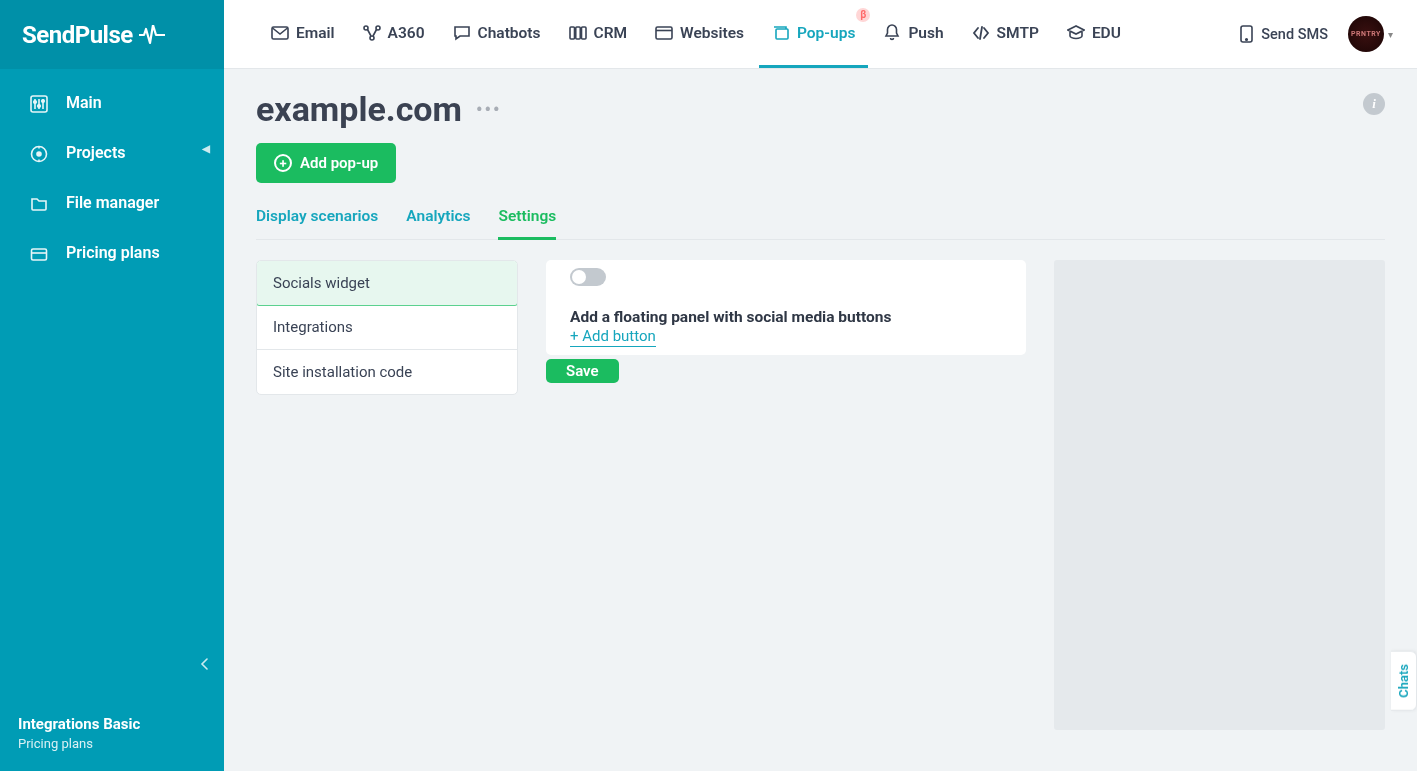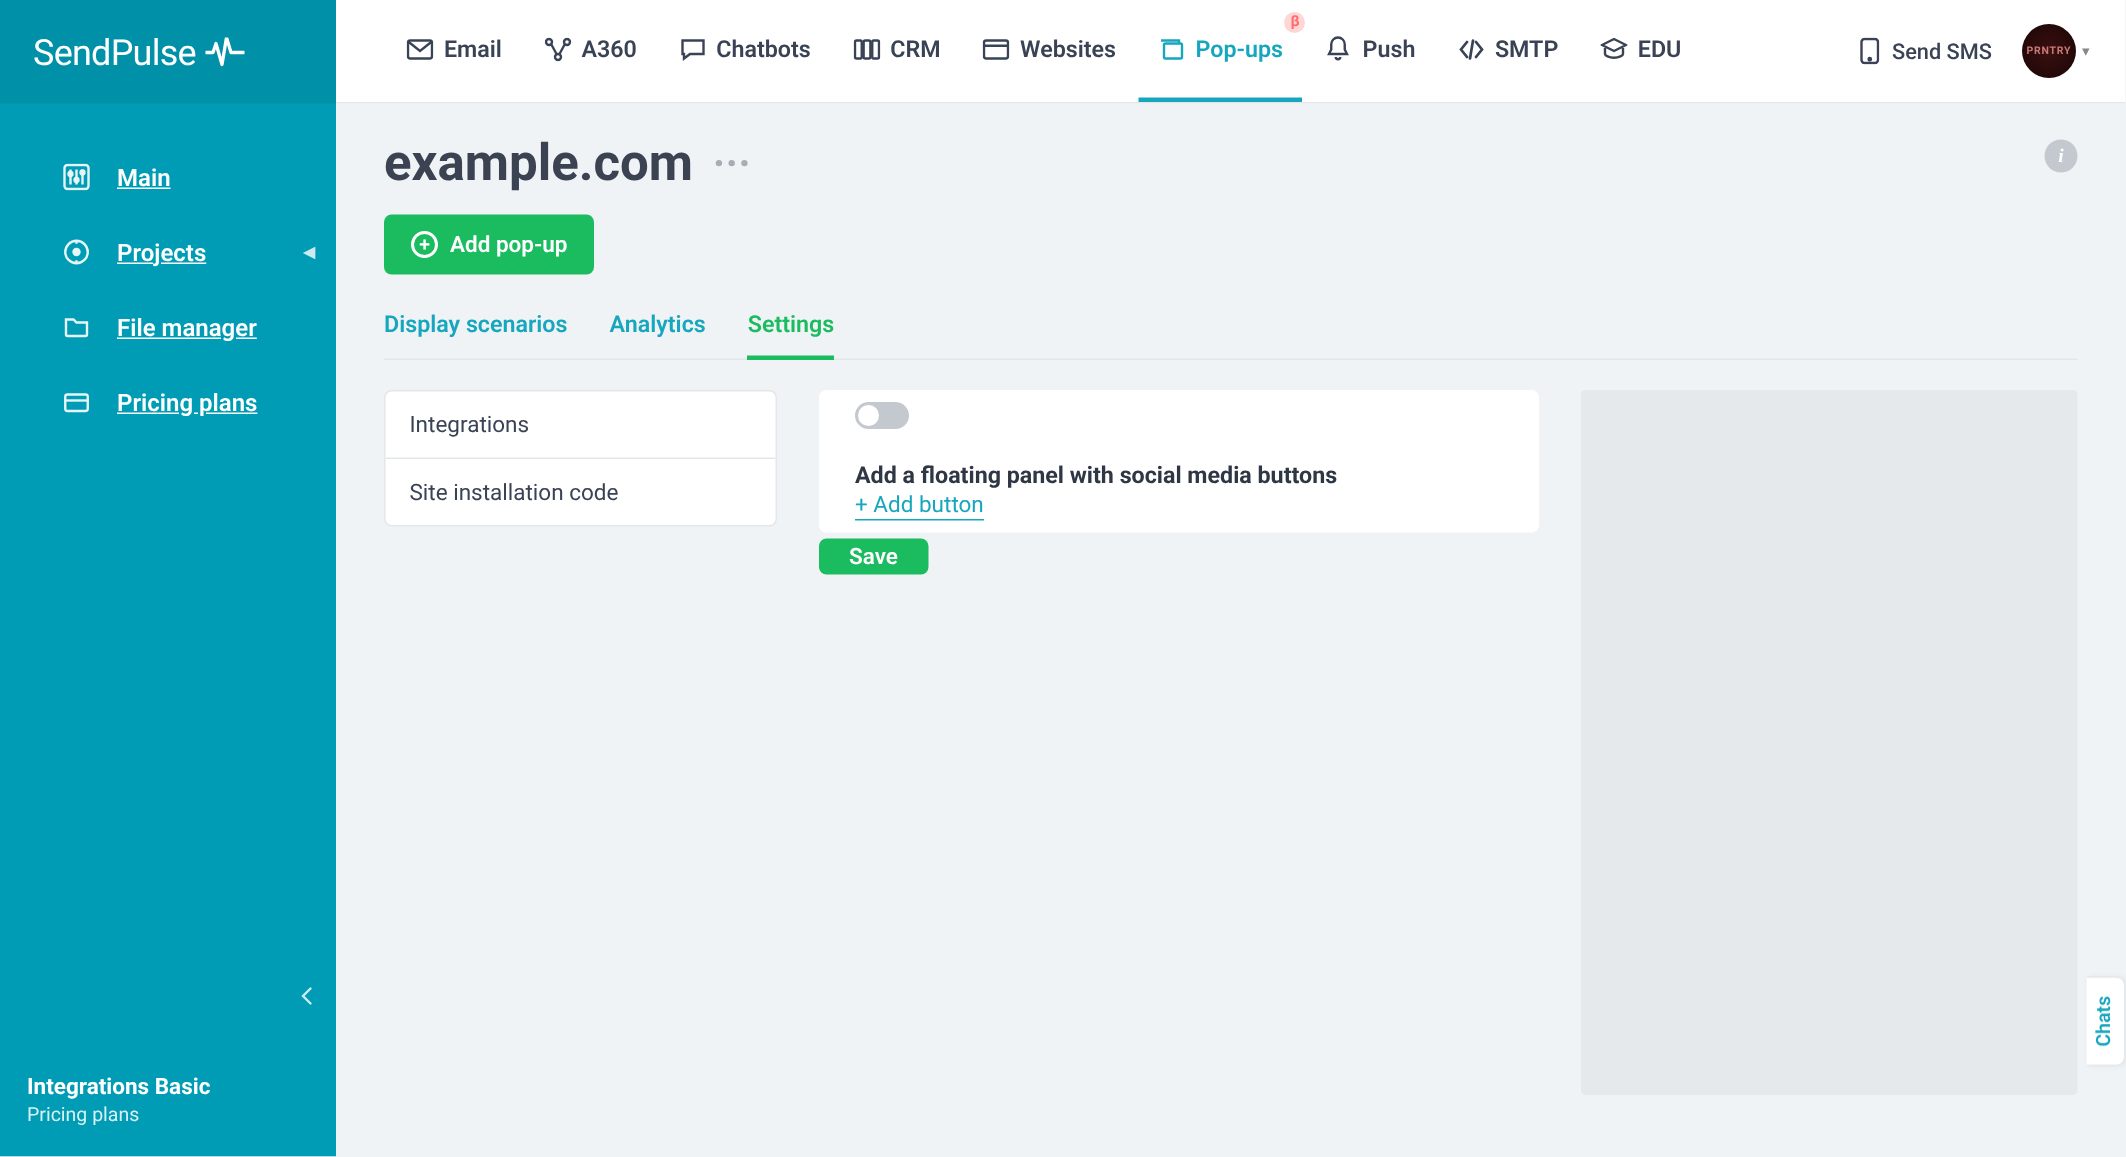--- a/index.html
+++ b/index.html
@@ -27,34 +27,33 @@
   
   .sidebar{
     width:224px;flex:0 0 224px;
     background:var(--teal);
     display:flex;flex-direction:column;
     color:#fff;
     position:relative;
   }
   .logo{
     height:69px;display:flex;align-items:center;
-    padding:0 22px;font-size:24px;font-weight:400;
+    padding:0 22px;font-size:24px;font-weight:700;
     background:var(--teal-dark);
     letter-spacing:-.5px;
     text-align:center;
   }
   .logo svg{margin-left:6px;}
   .nav{padding-top:24px;flex:1;}
   .nav-item{
-    display:flex;align-items:center;
-    padding:0 40px;height:50px;
+    display:flex;
+    padding:0 28px;height:50px;
     font-size:16px;font-weight:600;
     cursor:pointer;
     position:relative;
-    text-decoration:underline;
   }
   .nav-item .ico{width:22px;height:22px;margin-right:16px;opacity:.9;display:flex;align-items:center;justify-content:center;}
   .nav-item .chev{position:absolute;right:14px;font-size:10px;opacity:.8;}
   .collapse-handle{
     position:absolute;right:8px;bottom:96px;
     width:22px;height:22px;display:flex;align-items:center;justify-content:center;
     color:#fff;font-size:14px;cursor:pointer;opacity:.8;
   }
   .sub-footer{
     padding:0 18px 20px;
@@ -393,20 +392,21 @@
 
     <div class="tabs">
       <div class="tab">Display scenarios</div>
       <div class="tab">Analytics</div>
       <div class="tab active">Settings</div>
     </div>
 
     <div class="content-row">
 
       <div class="side-list">
+        <div class="li active">Socials widget</div>
         <div class="li">Integrations</div>
         <div class="li">Site installation code</div>
       </div>
 
       <div class="card-col">
         <div class="card">
           <div class="toggle"></div>
           <div class="card-title">Add a floating panel with social media buttons</div>
           <span class="add-link">+ Add button</span>
         </div>

